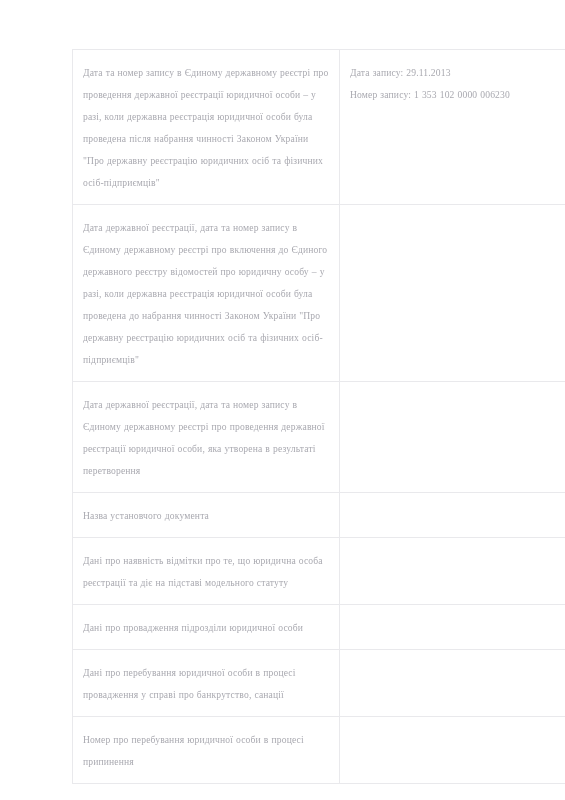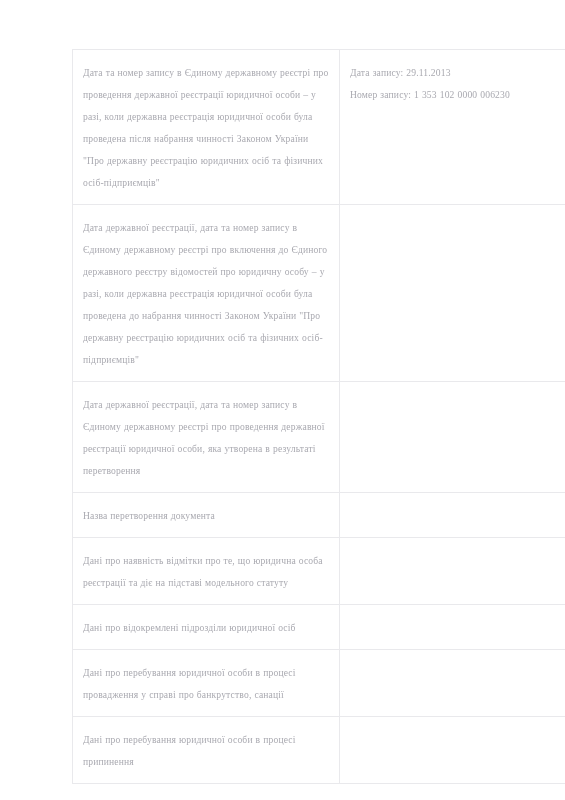--- a/index.html
+++ b/index.html
@@ -105,48 +105,48 @@
 
       <tr>
         <td class="col-label">
           <span class="cell-text">Дата державної реєстрації, дата та номер запису в Єдиному державному реєстрі про проведення державної реєстрації юридичної особи, яка утворена в результаті перетворення</span>
         </td>
         <td class="col-value empty-cell"></td>
       </tr>
 
       <tr>
         <td class="col-label">
-          <span class="cell-text">Назва перетворення документа</span>
+          <span class="cell-text">Назва установчого документа</span>
         </td>
         <td class="col-value empty-cell"></td>
       </tr>
 
       <tr>
         <td class="col-label">
           <span class="cell-text">Дані про наявність відмітки про те, що юридична особа реєстрації та діє на підставі модельного статуту</span>
         </td>
         <td class="col-value empty-cell"></td>
       </tr>
 
       <tr>
         <td class="col-label">
-          <span class="cell-text">Дані про відокремлені підрозділи юридичної осіб</span>
+          <span class="cell-text">Дані про провадження підрозділи юридичної особи</span>
         </td>
         <td class="col-value empty-cell"></td>
       </tr>
 
       <tr>
         <td class="col-label">
           <span class="cell-text">Дані про перебування юридичної особи в процесі провадження у справі про банкрутство, санації</span>
         </td>
         <td class="col-value empty-cell"></td>
       </tr>
 
       <tr>
         <td class="col-label">
-          <span class="cell-text">Дані про перебування юридичної особи в процесі припинення</span>
+          <span class="cell-text">Номер про перебування юридичної особи в процесі припинення</span>
         </td>
         <td class="col-value empty-cell"></td>
       </tr>
 
     </tbody>
   </table>
 </div>
 
 </body></html>

